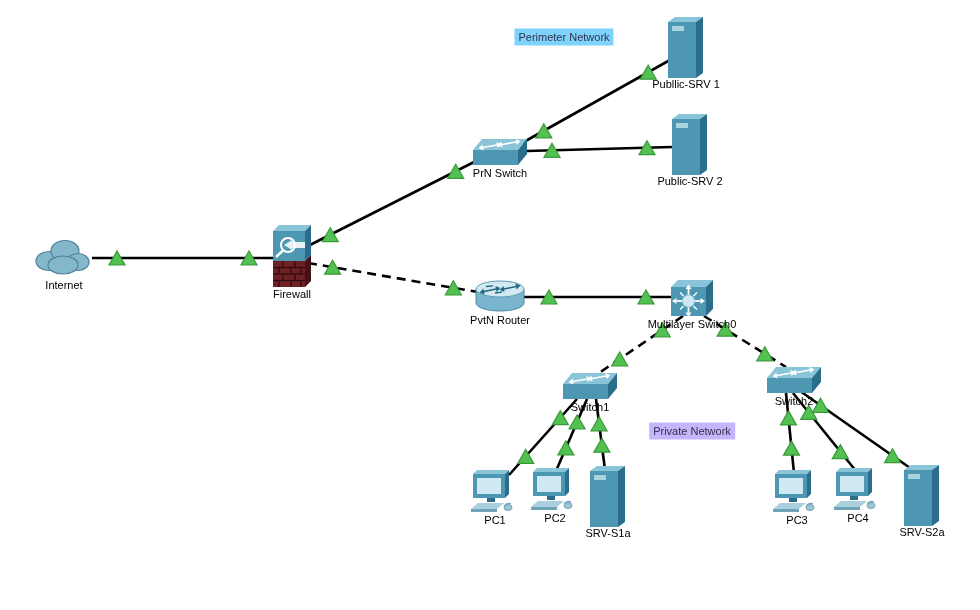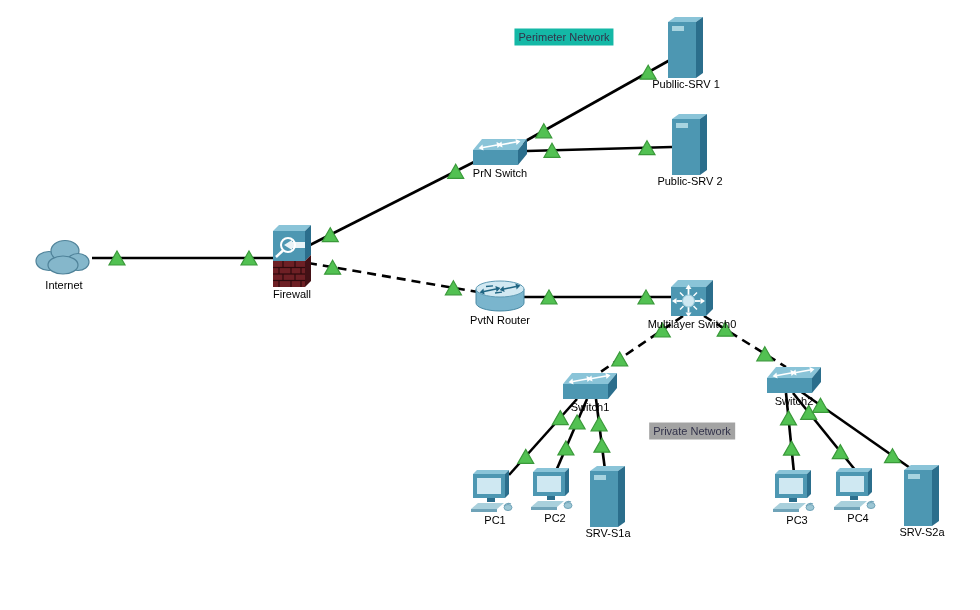--- a/index.html
+++ b/index.html
@@ -261,15 +261,15 @@
       <g transform="translate(922,498)">
         <g>
           <polygon points="-18,-28 10,-28 17,-33 -11,-33" fill="#8ac4d8"></polygon>
           <polygon points="10,-28 17,-33 17,23 10,28" fill="#2b6e8c"></polygon>
           <rect x="-18" y="-28" width="28" height="56" fill="#4d97b2"></rect>
           <rect x="-14" y="-24" width="12" height="5" fill="#a8d4e0"></rect>
         </g>
         <text y="38" x="0" text-anchor="middle" fill="#000000" class="devlabel">SRV-S2a</text>
       </g>
     </svg>
-  <div class="note" id="note-0" style="left: 564px; top: 37px; background: #14b8a6; color: rgb(50, 50, 74);">Perimeter Network</div>
-  <div class="note" id="note-1" style="left: 692px; top: 431px; background: #a3a3a3; color: rgb(50, 50, 74);">Private Network</div>
+  <div class="note" id="note-0" style="left: 564px; top: 37px; background: #7dd3fc; color: rgb(50, 50, 74);">Perimeter Network</div>
+  <div class="note" id="note-1" style="left: 692px; top: 431px; background: #c4b5fd; color: rgb(50, 50, 74);">Private Network</div>
 </div>
 
 </body></html>

